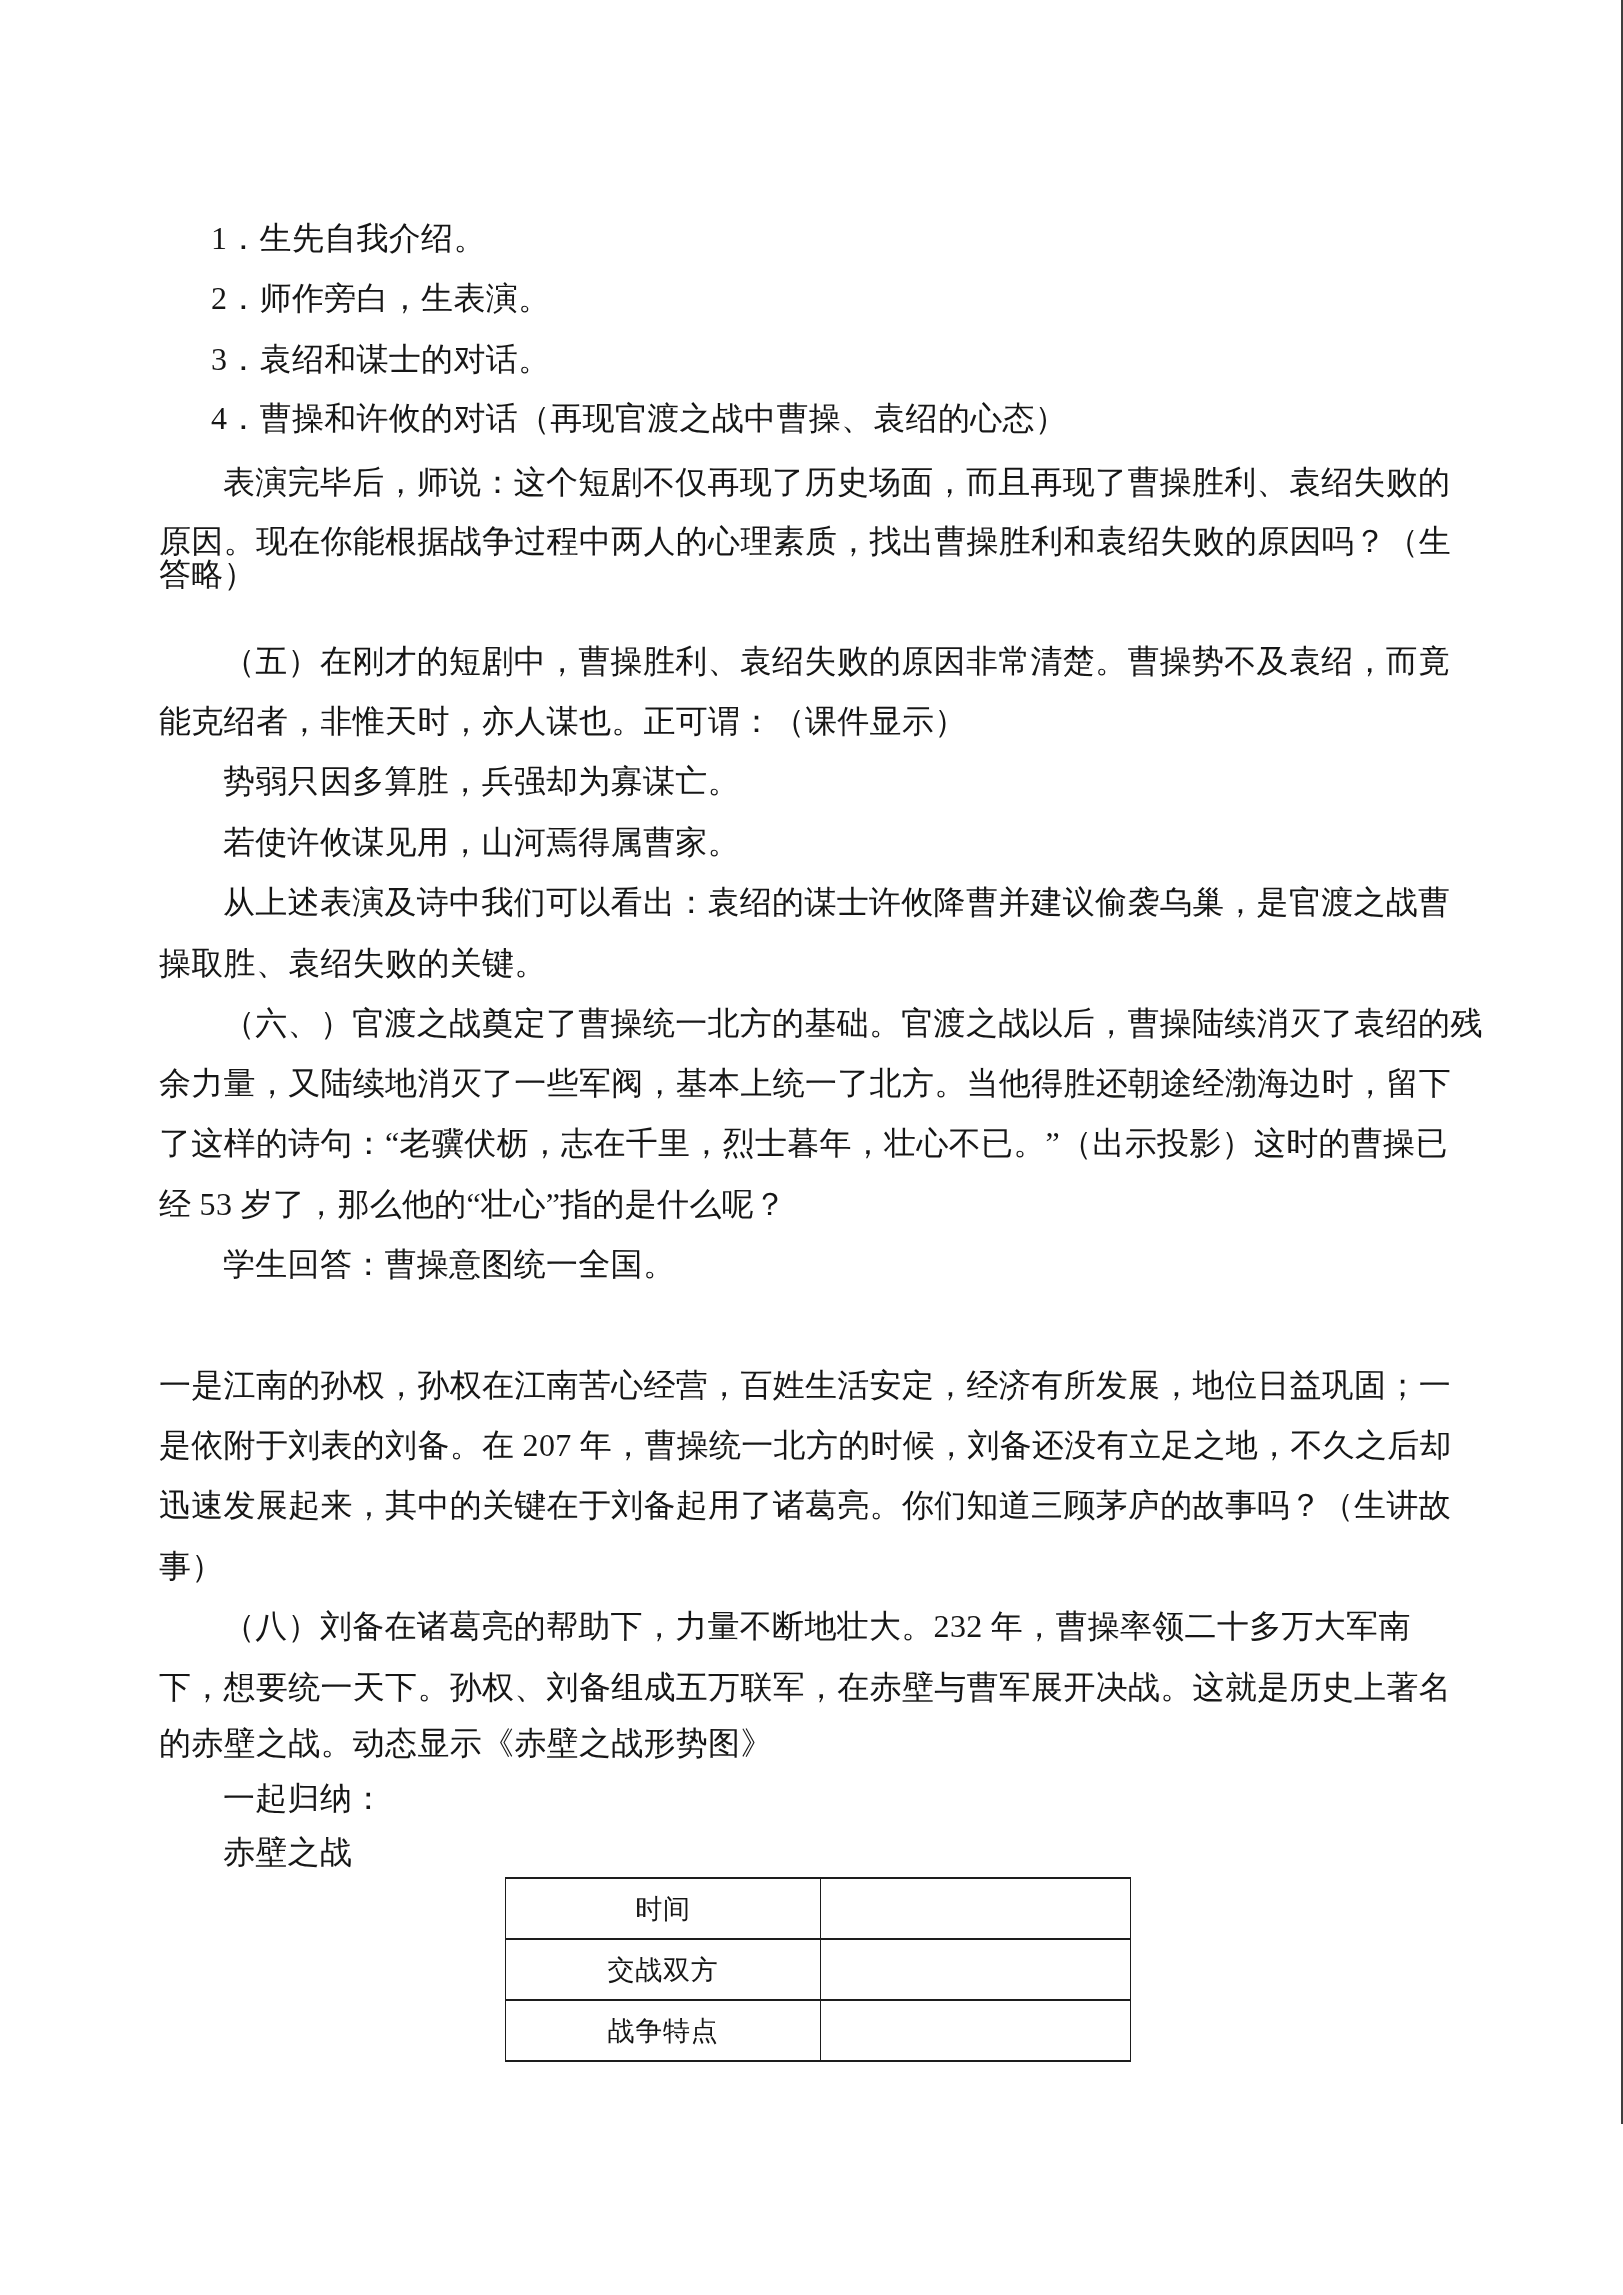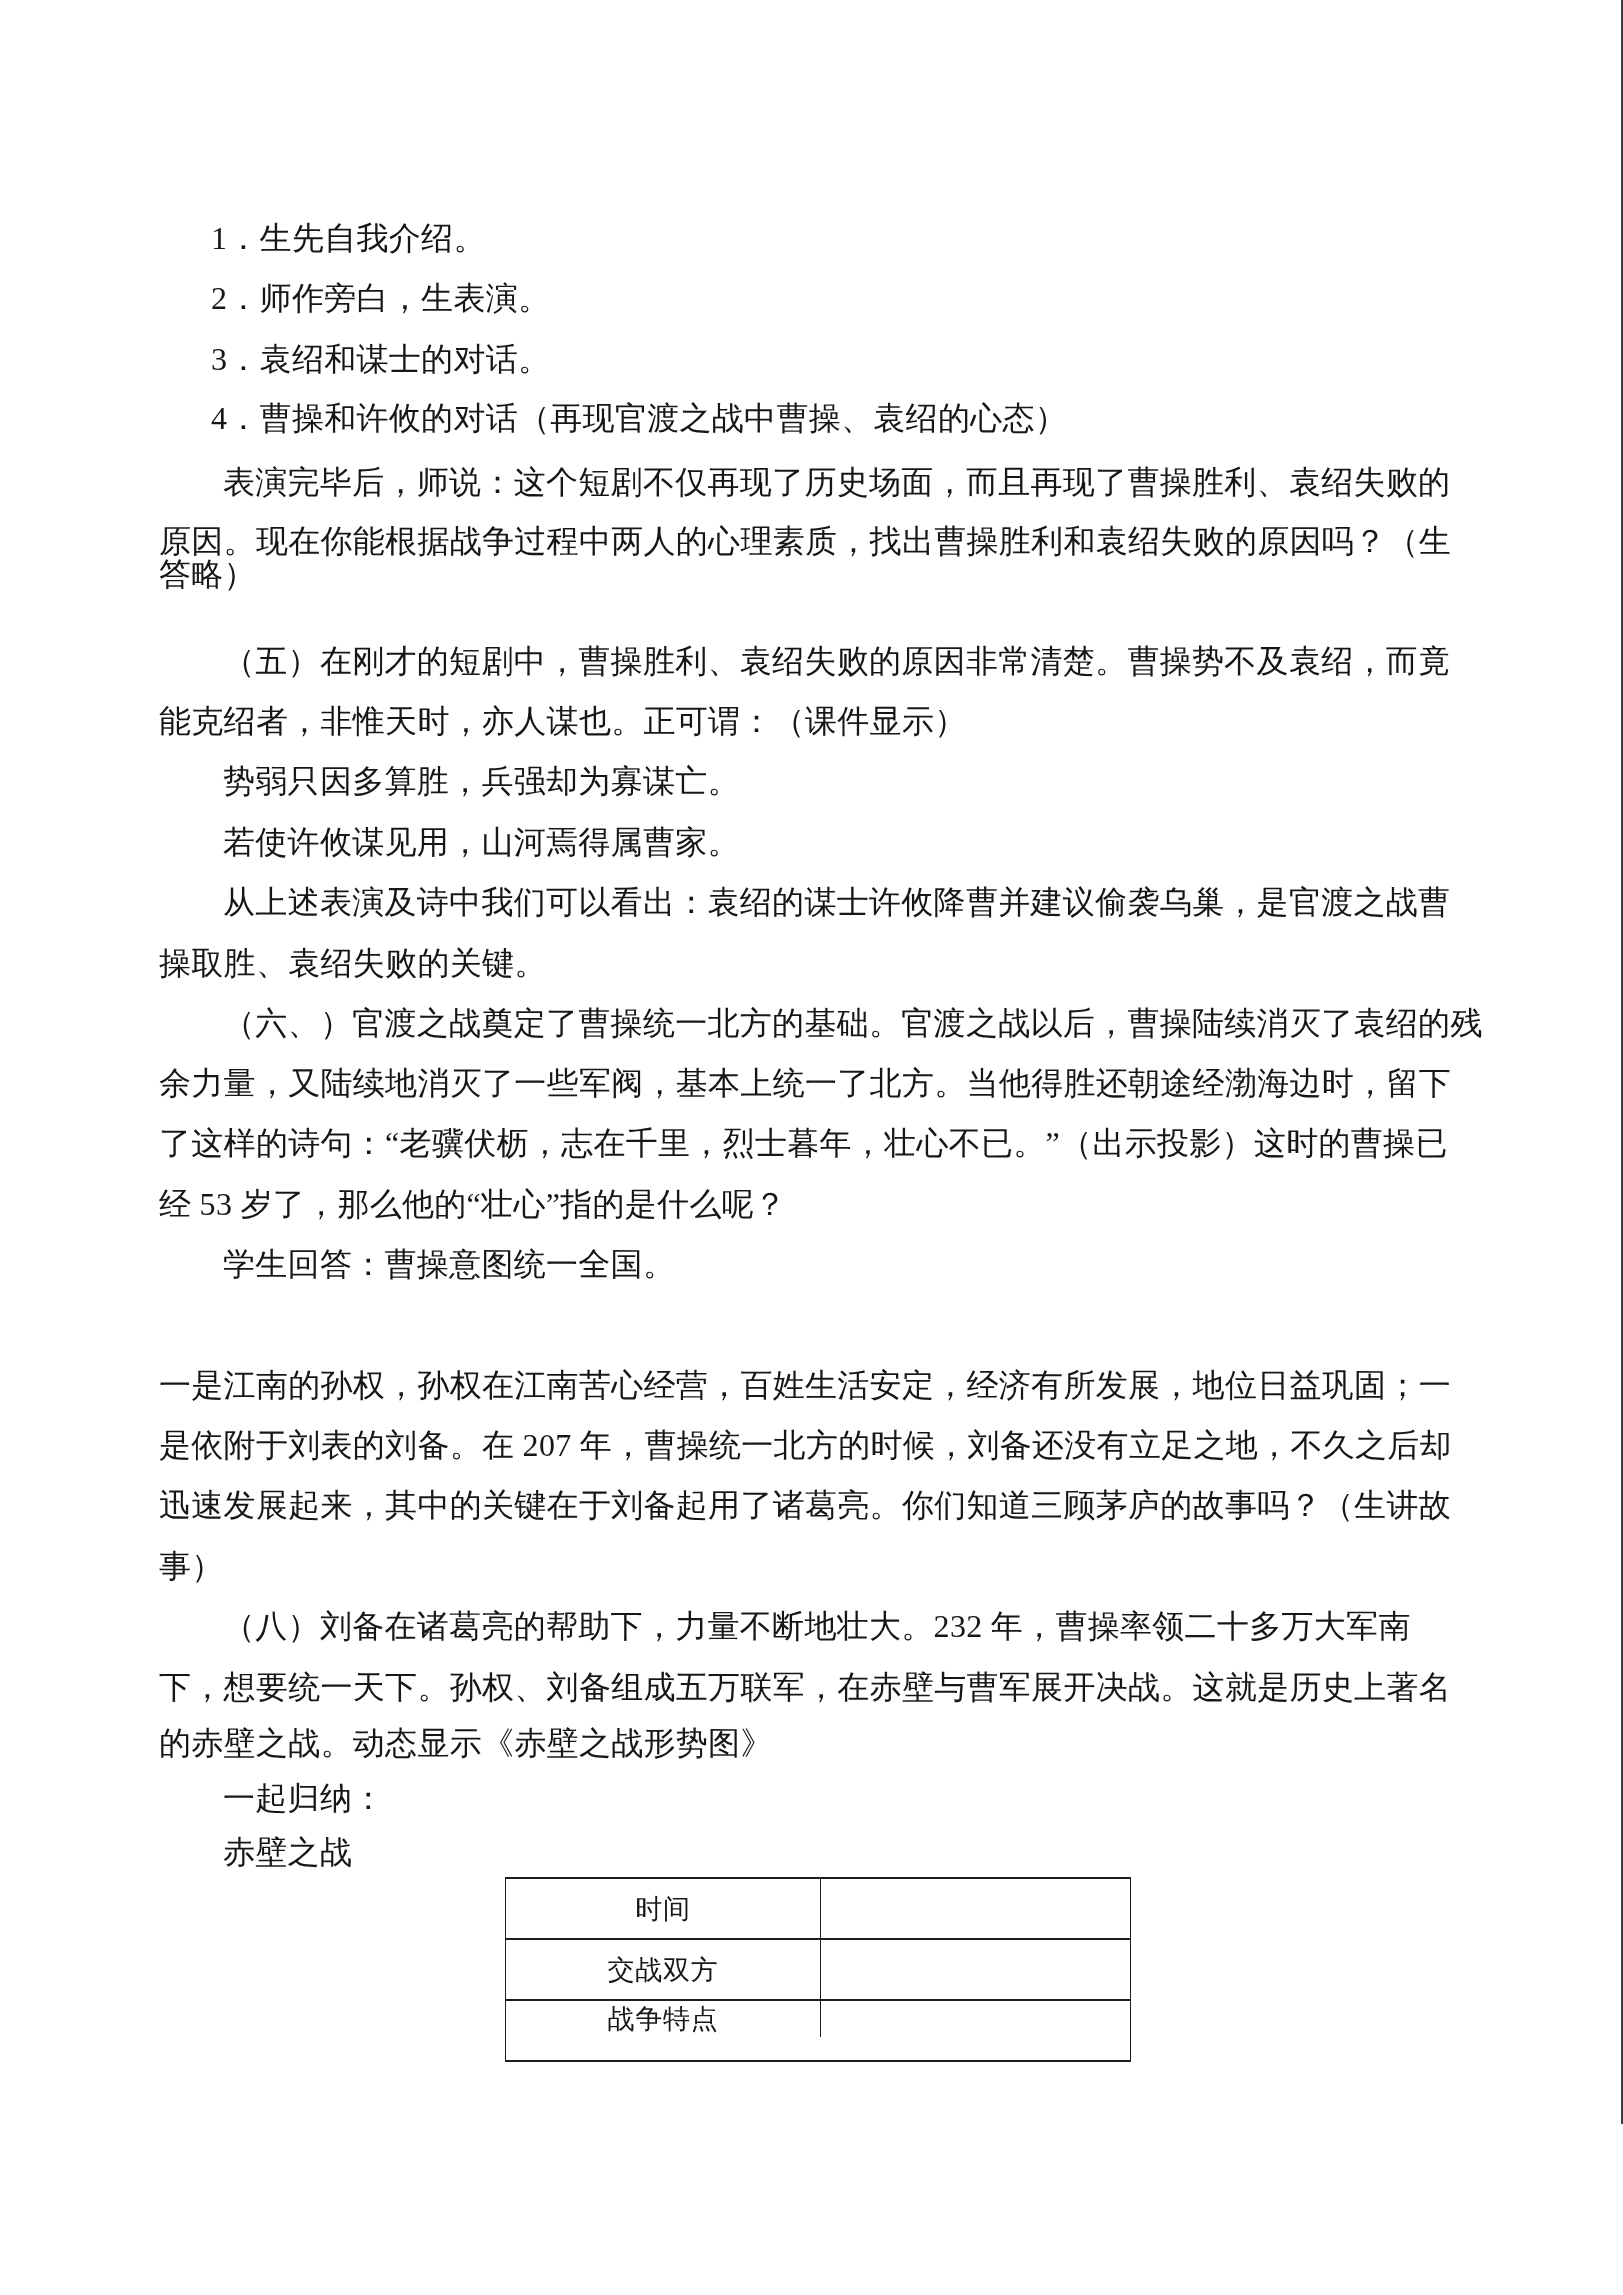--- a/index.html
+++ b/index.html
@@ -36,21 +36,21 @@
     border-top: 2.7px solid #1d1d1d;
     border-bottom: 2.7px solid #1d1d1d;
     border-left: 1.4px solid #1d1d1d;
     border-right: 1.4px solid #1d1d1d;
   }
   .t-row {
     display: flex;
     height: 59px;
     border-bottom: 2.7px solid #1d1d1d;
   }
-  .t-row:last-child { border-bottom: none; flex-direction: column; }
+  .t-row:last-child { border-bottom: none; }
   .t-label {
     width: 314px;
     border-right: 1.4px solid #1d1d1d;
     display: flex;
     align-items: center;
     justify-content: center;
     font-size: 27px;
     letter-spacing: 0.7px;
   }
   .t-value { flex: 1; }

